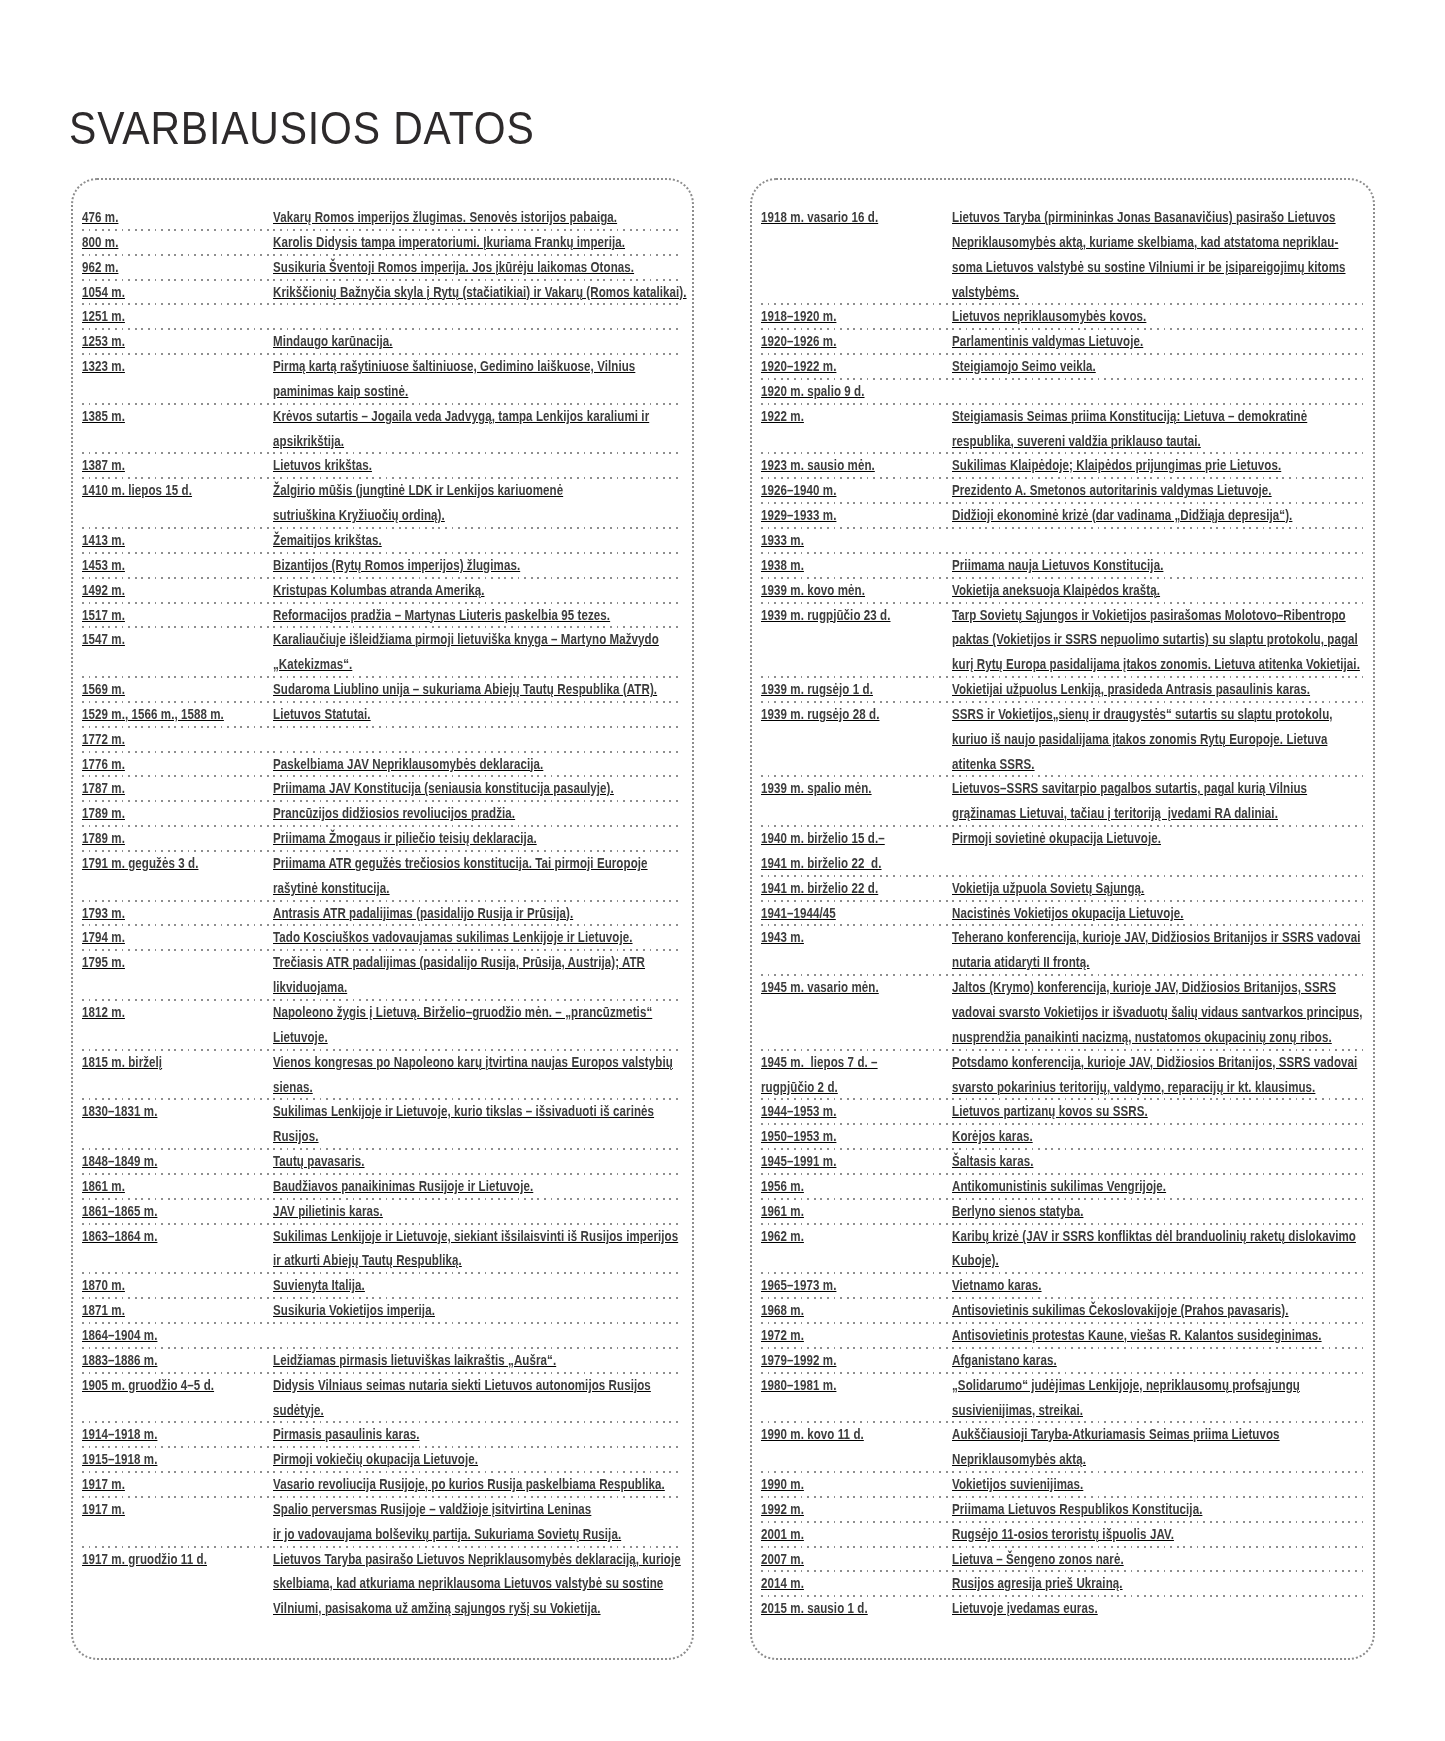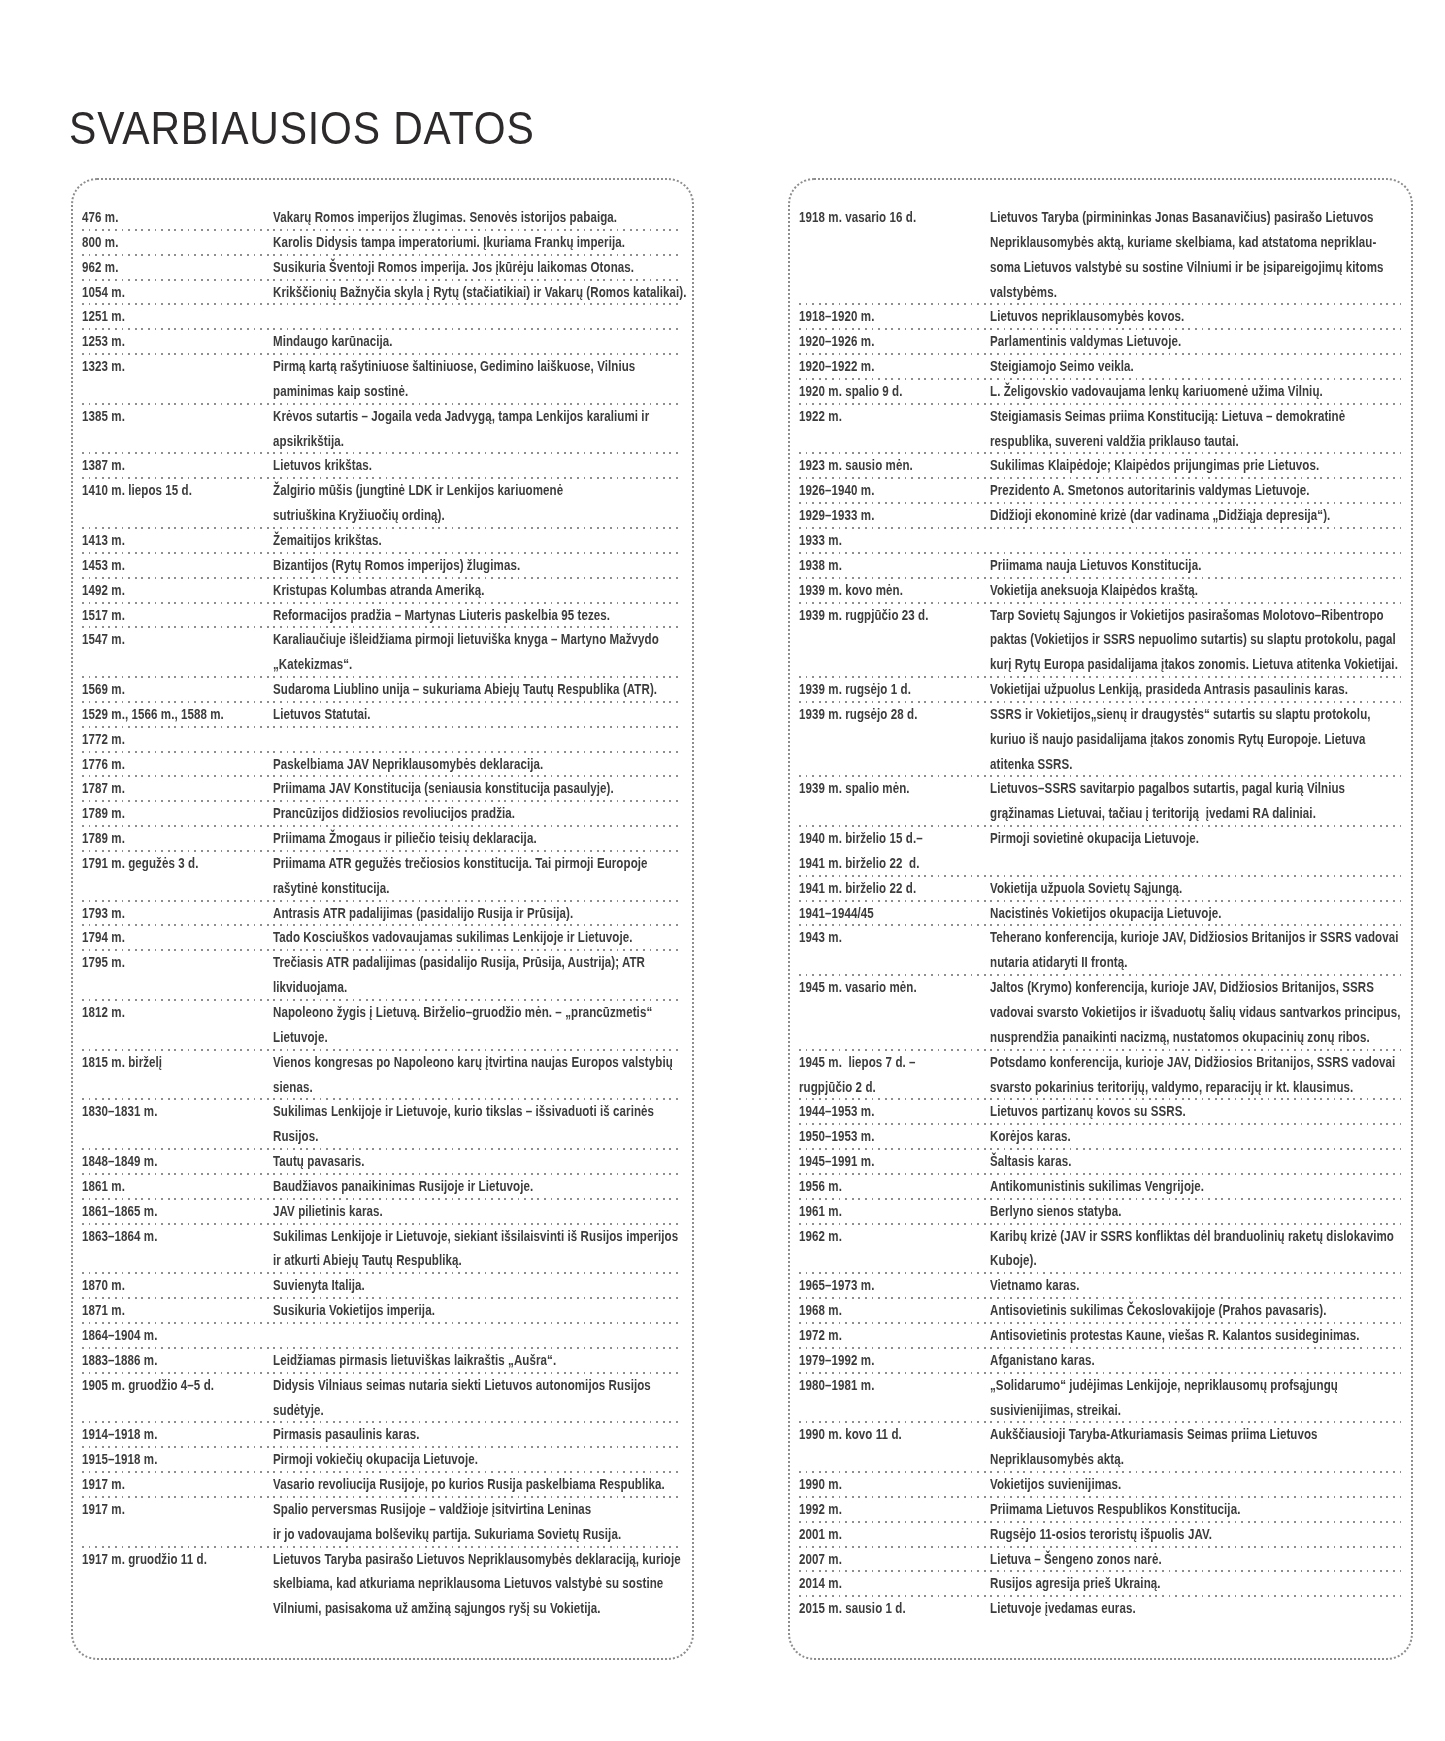--- a/index.html
+++ b/index.html
@@ -9,24 +9,24 @@
   }
   .page-title{
     position:absolute;left:69px;top:100px;
     font-size:47px;font-weight:300;color:#2d2a2b;
     letter-spacing:1px;white-space:pre;
     transform:scaleX(0.87);transform-origin:0 0;
   }
   .tbox{
     position:absolute;top:178px;height:1482px;box-sizing:border-box;
     border:2px dotted #8d8d8d;border-radius:26px;
-    padding:25px 9px 0 9px;background:transparent;
+    padding:25px 9px 0 9px;background:transparent;text-decoration:underline;
   }
   .tbox.left{left:71px;width:623px;}
-  .tbox.right{left:788px;width:625px;}
+  .tbox.right{left:750px;width:625px;}
   .row{display:flex;position:relative;}
   .row:not(.last)::after{
     content:"";position:absolute;left:0;right:1px;bottom:-1px;height:2px;
     background:repeating-linear-gradient(90deg,#8e8e8e 0 1.8px,transparent 1.8px 6.6px);
   }
   .cell{font-size:15px;font-weight:bold;color:#3c3c3c;}
   .cell.date{width:191px;flex:none;}
   .cell.desc{flex:1;min-width:0;}
   .ln{
     white-space:pre;height:24.85px;line-height:24.85px;
@@ -423,23 +423,20 @@
         <div class="ln">1920–1922 m.</div>
       </div>
       <div class="cell desc">
         <div class="ln">Steigiamojo Seimo veikla.</div>
       </div>
     </div>
     <div class="row">
       <div class="cell date">
         <div class="ln">1920 m. spalio 9 d.</div>
       </div>
-      <div class="cell desc">
-        <div class="ln">L. Želigovskio vadovaujama lenkų kariuomenė užima Vilnių.</div>
-      </div>
     </div>
     <div class="row">
       <div class="cell date">
         <div class="ln">1922 m.</div>
       </div>
       <div class="cell desc">
         <div class="ln">Steigiamasis Seimas priima Konstituciją: Lietuva – demokratinė</div>
         <div class="ln">respublika, suvereni valdžia priklauso tautai.</div>
       </div>
     </div>

